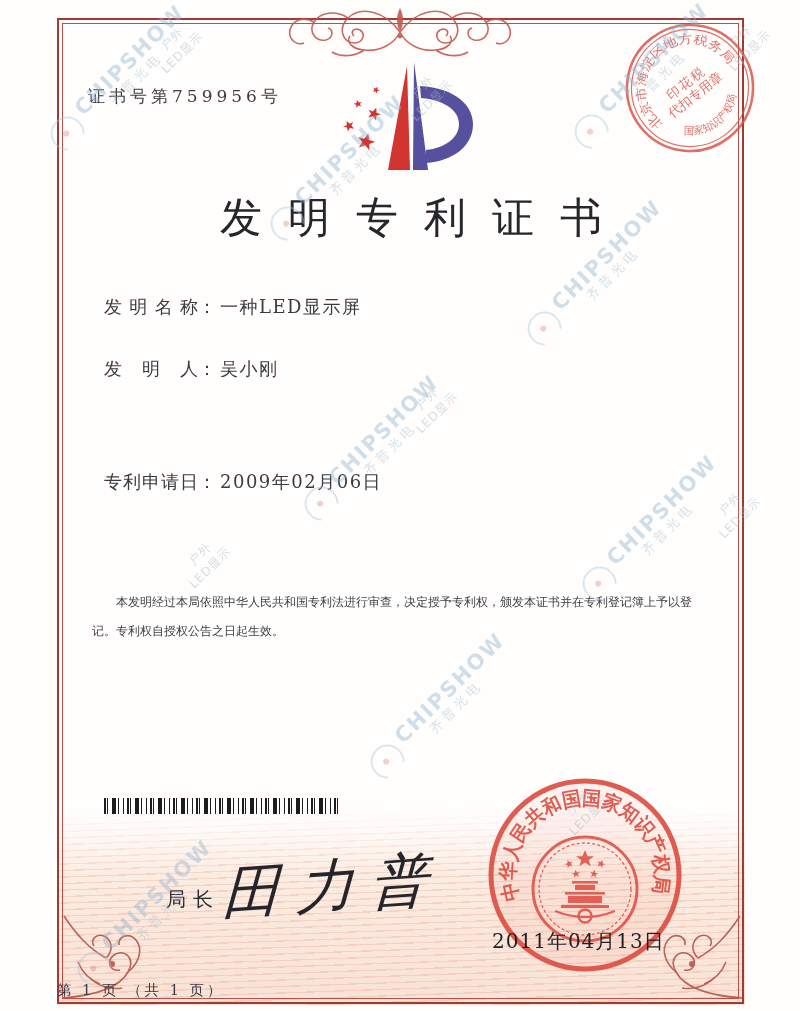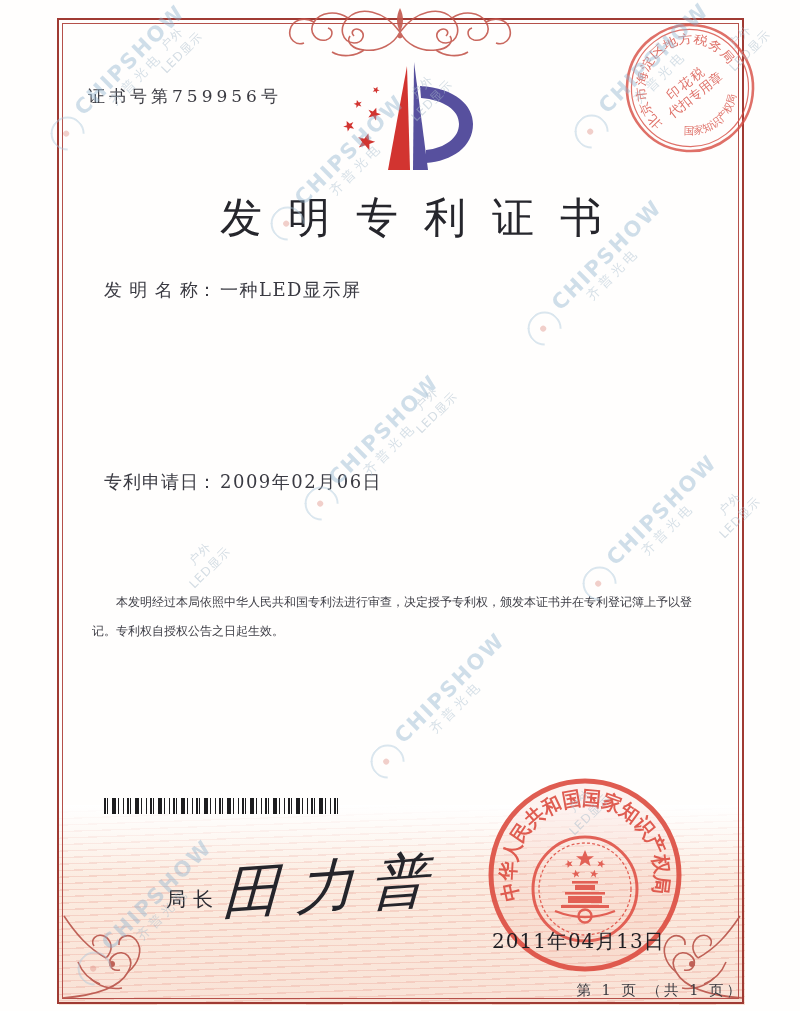--- a/index.html
+++ b/index.html
@@ -26,21 +26,21 @@
   .body-text{position:absolute;left:92px;top:588px;width:622px;font-size:12px;line-height:28.5px;color:#3e3e46;}
   .body-text p{margin:0;text-indent:2em;}
   .barcode{position:absolute;left:104px;top:798px;width:236px;height:16px;
     background:repeating-linear-gradient(90deg,#1d1d1f 0 2px,transparent 2px 3px,#1d1d1f 3px 4px,
       transparent 4px 8px,#1d1d1f 8px 12px,transparent 12px 14px,#1d1d1f 14px 15px,
       transparent 15px 19px,#1d1d1f 19px 20px,transparent 20px 23px);}
   .signer{position:absolute;left:166px;top:886px;font-size:20px;letter-spacing:7px;color:#2c2c33;}
   .signature{position:absolute;left:222px;top:848px;font-size:58px;font-style:italic;color:#25252b;
     letter-spacing:16px;transform:rotate(-4deg) skewX(-6deg);font-family:"DejaVu Serif",serif;}
   .issue-date{position:absolute;left:492px;top:928px;font-size:20px;letter-spacing:1px;color:#1f1f24;}
-  .footer{position:absolute;left:57px;top:981px;width:687px;text-align:right;font-size:14.5px;
+  .footer{position:absolute;left:57px;top:981px;width:687px;text-align:left;font-size:14.5px;
     letter-spacing:3px;color:#3a3a40;}
   svg{position:absolute;overflow:visible;}
   .seal-svg{left:485px;top:775px;}
   .stamp-svg{left:618px;top:16px;}
   .logo-svg{left:320px;top:58px;}
   .orn-top{left:268px;top:2px;}
   .orn-br{left:652px;top:900px;}
   .orn-bl{left:60px;top:900px;transform:scaleX(-1);}
   
   .wm{position:absolute;transform:rotate(-45deg);pointer-events:none;z-index:9;white-space:nowrap;}
@@ -137,22 +137,25 @@
       <text font-size="10.5" font-family="DejaVu Serif,serif">
         <textPath href="#stampBot" textLength="72" lengthAdjust="spacingAndGlyphs">国家知识产权局</textPath>
       </text>
     </g>
   </svg>
 
   <div class="cert-no">证书号第759956号</div>
 
   <div class="title">发明专利证书</div>
 
-  <div class="field" style="top:278px">
+  <div class="field" style="top:295px">
     <span class="lab">发明名称</span><span class="col">：</span><span class="val">一种LED显示屏</span>
+  </div>
+  <div class="field" style="top:357px">
+    <span class="lab">发明人</span><span class="col">：</span><span class="val">吴小刚</span>
   </div>
   <div class="field" style="top:470px">
     <span class="lab">专利申请日</span><span class="col">：</span><span class="val">2009年02月06日</span>
   </div>
 
   <div class="body-text">
     <p>本发明经过本局依照中华人民共和国专利法进行审查，决定授予专利权，颁发本证书并在专利登记簿上予以登记。专利权自授权公告之日起生效。</p>
   </div>
 
   <div class="barcode"></div>

